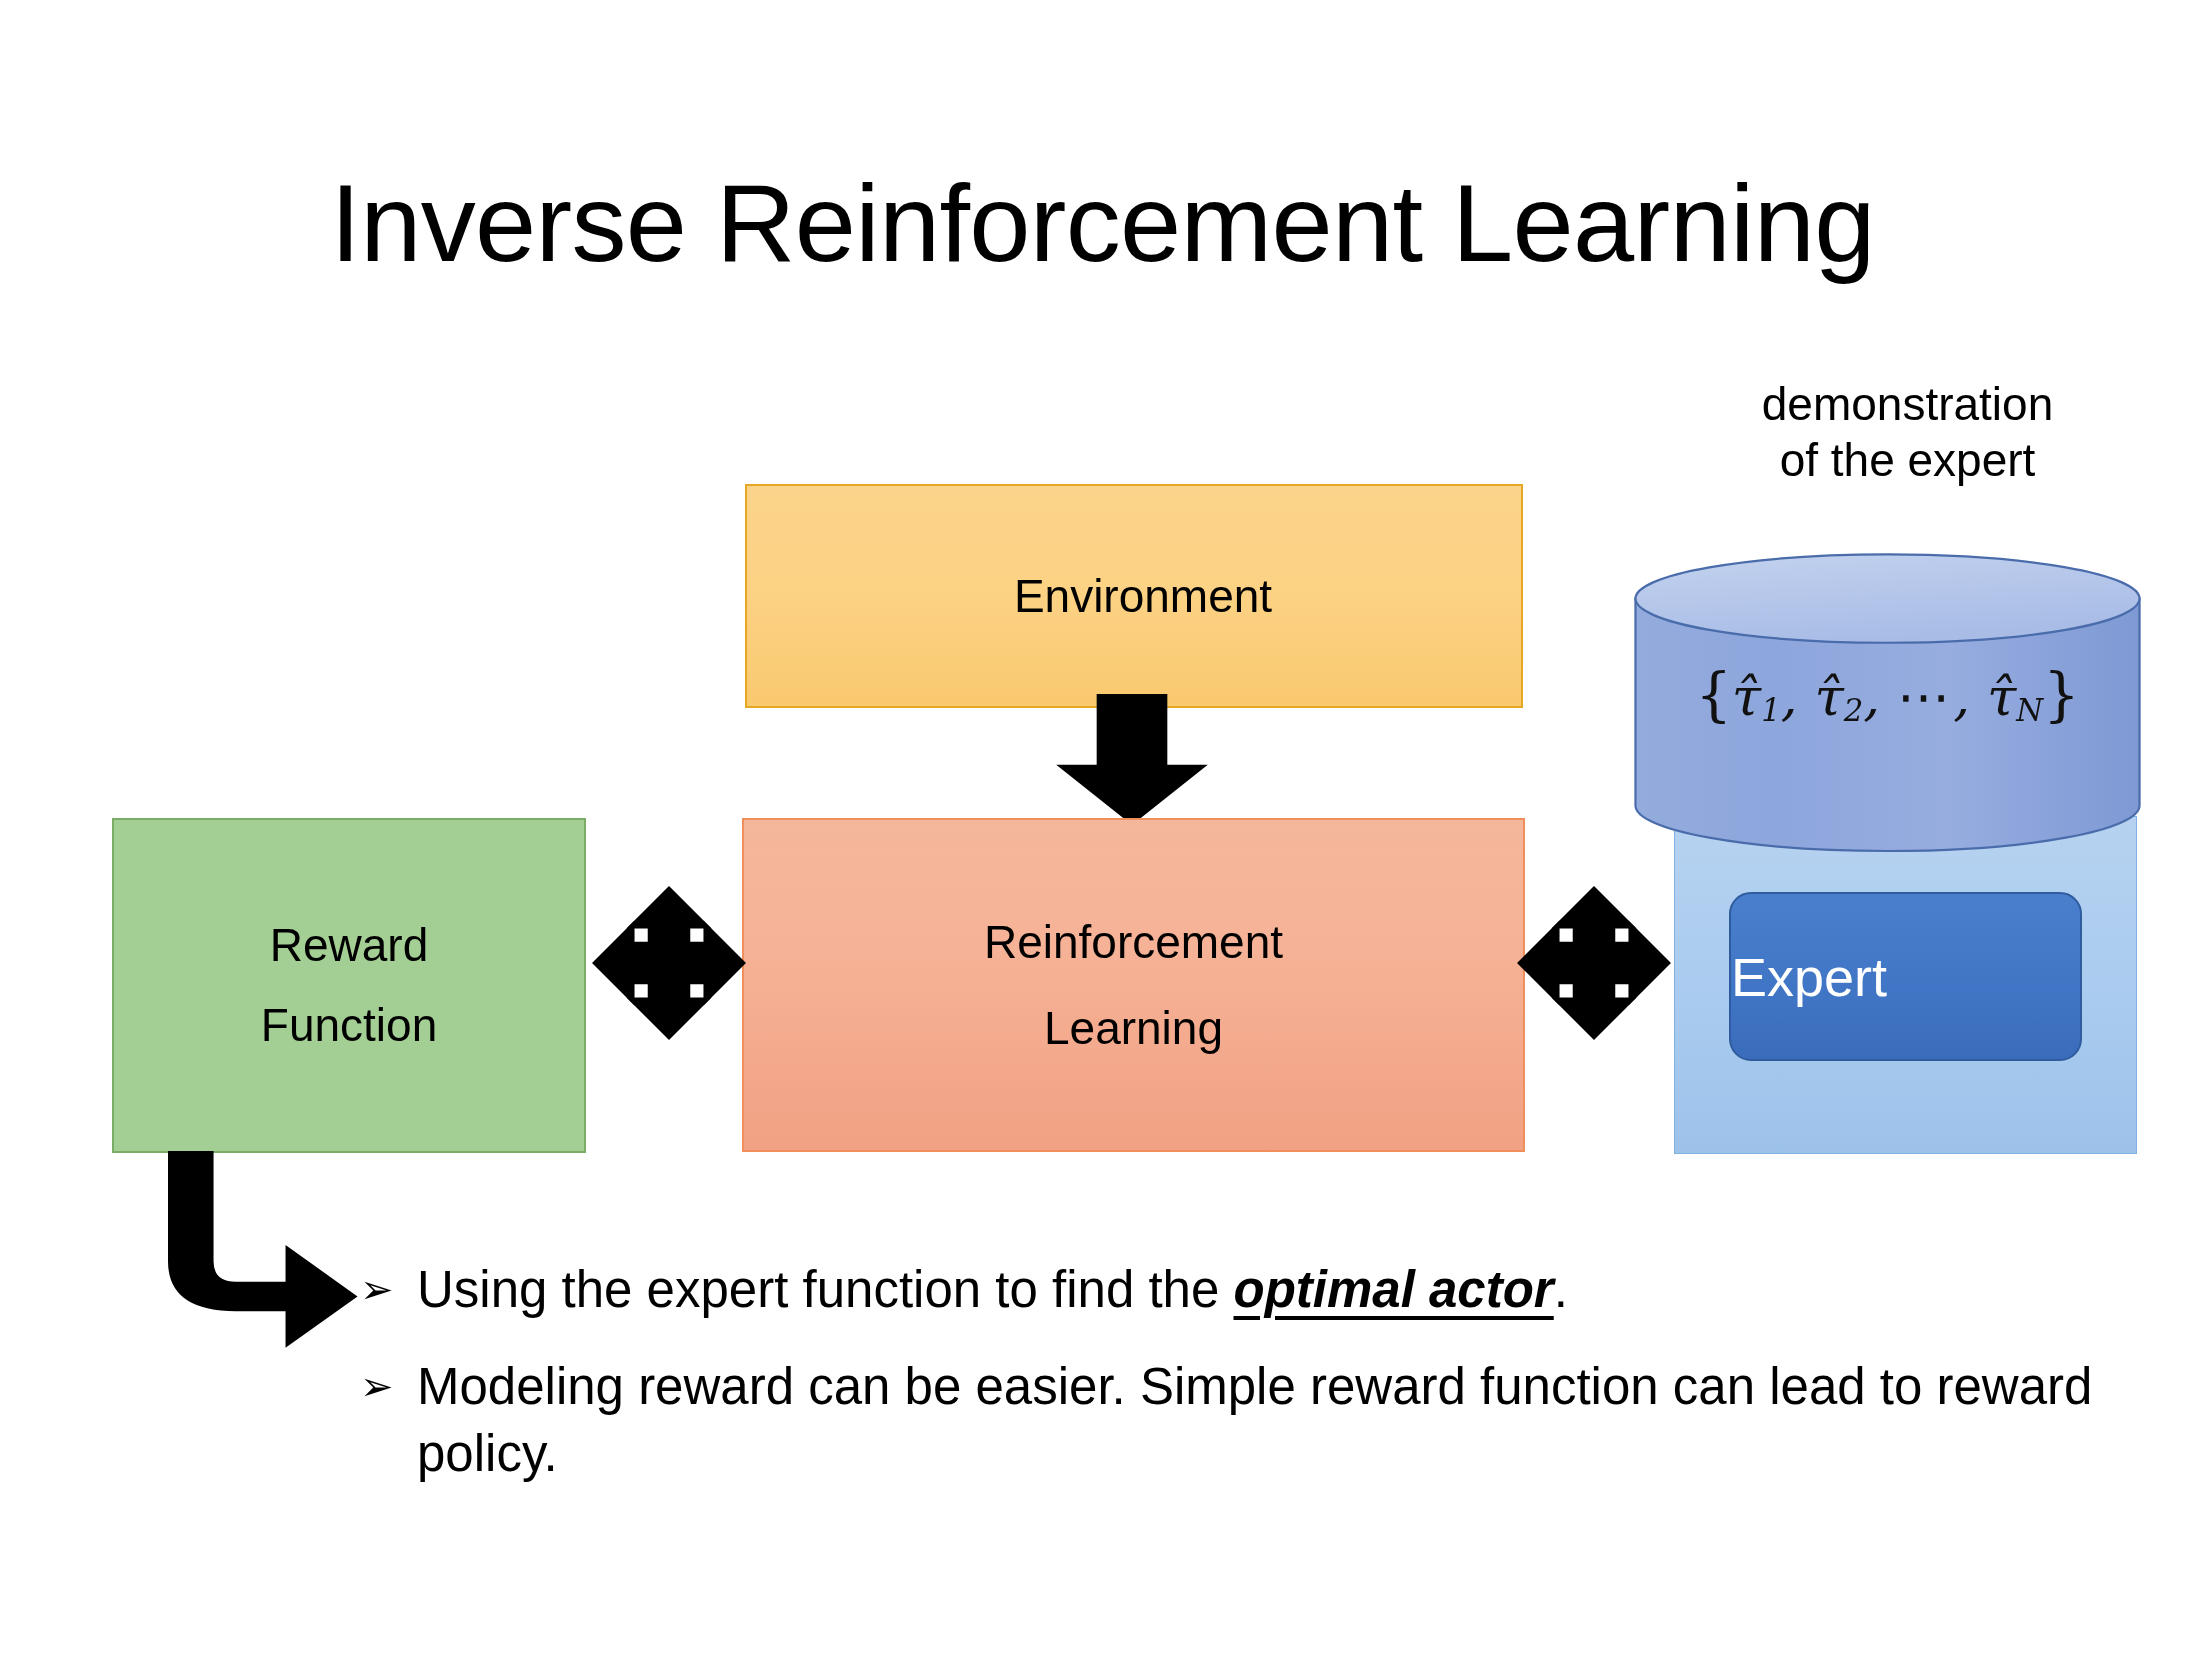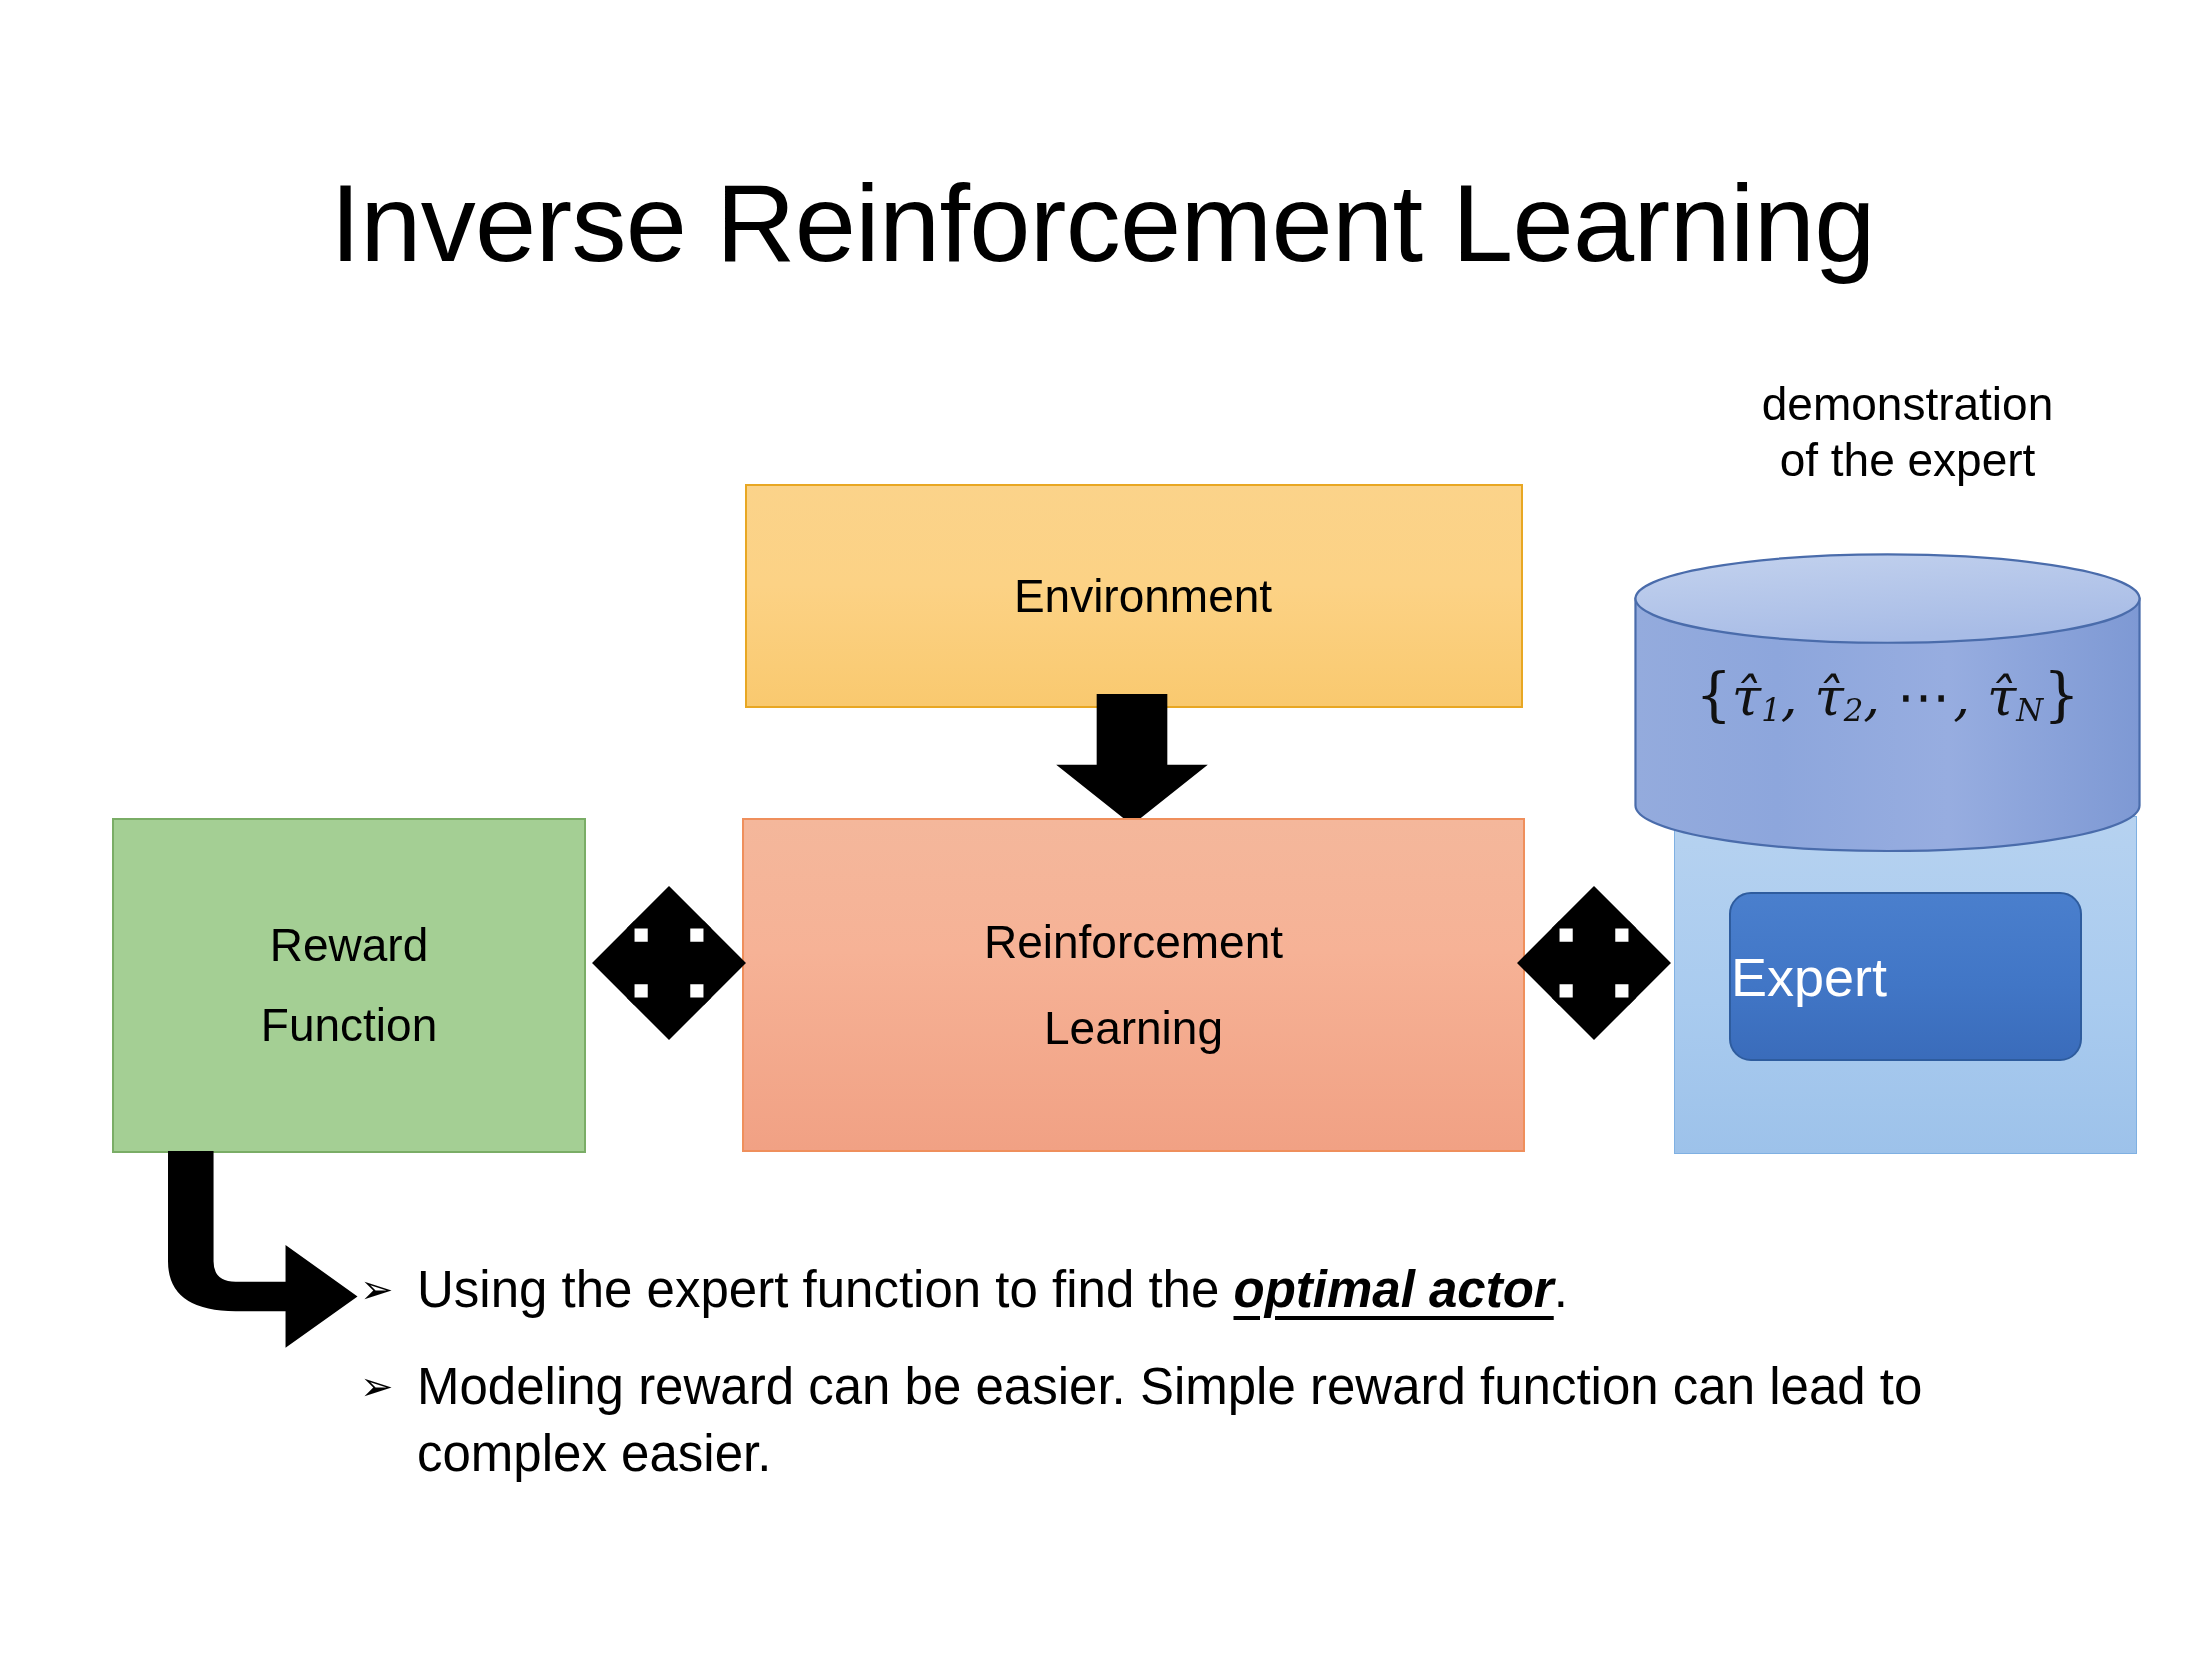--- a/index.html
+++ b/index.html
@@ -293,19 +293,19 @@
 
   <div id="bullet-list">
 
     <div class="bullet-row" id="bullet-row-1">
       <span class="bullet-marker">➢</span>
       <span class="bullet-text"><span>Using the expert function to find the </span><span class="emph">optimal actor</span><span>.</span></span>
     </div>
 
     <div class="bullet-row" id="bullet-row-2">
       <span class="bullet-marker">➢</span>
-      <span class="bullet-text">Modeling reward can be easier. Simple reward function can lead to complex easier.</span>
+      <span class="bullet-text">Modeling reward can be easier. Simple reward function can lead to reward policy.</span>
     </div>
 
   </div>
 
 </div>
 
 
 </body></html>

